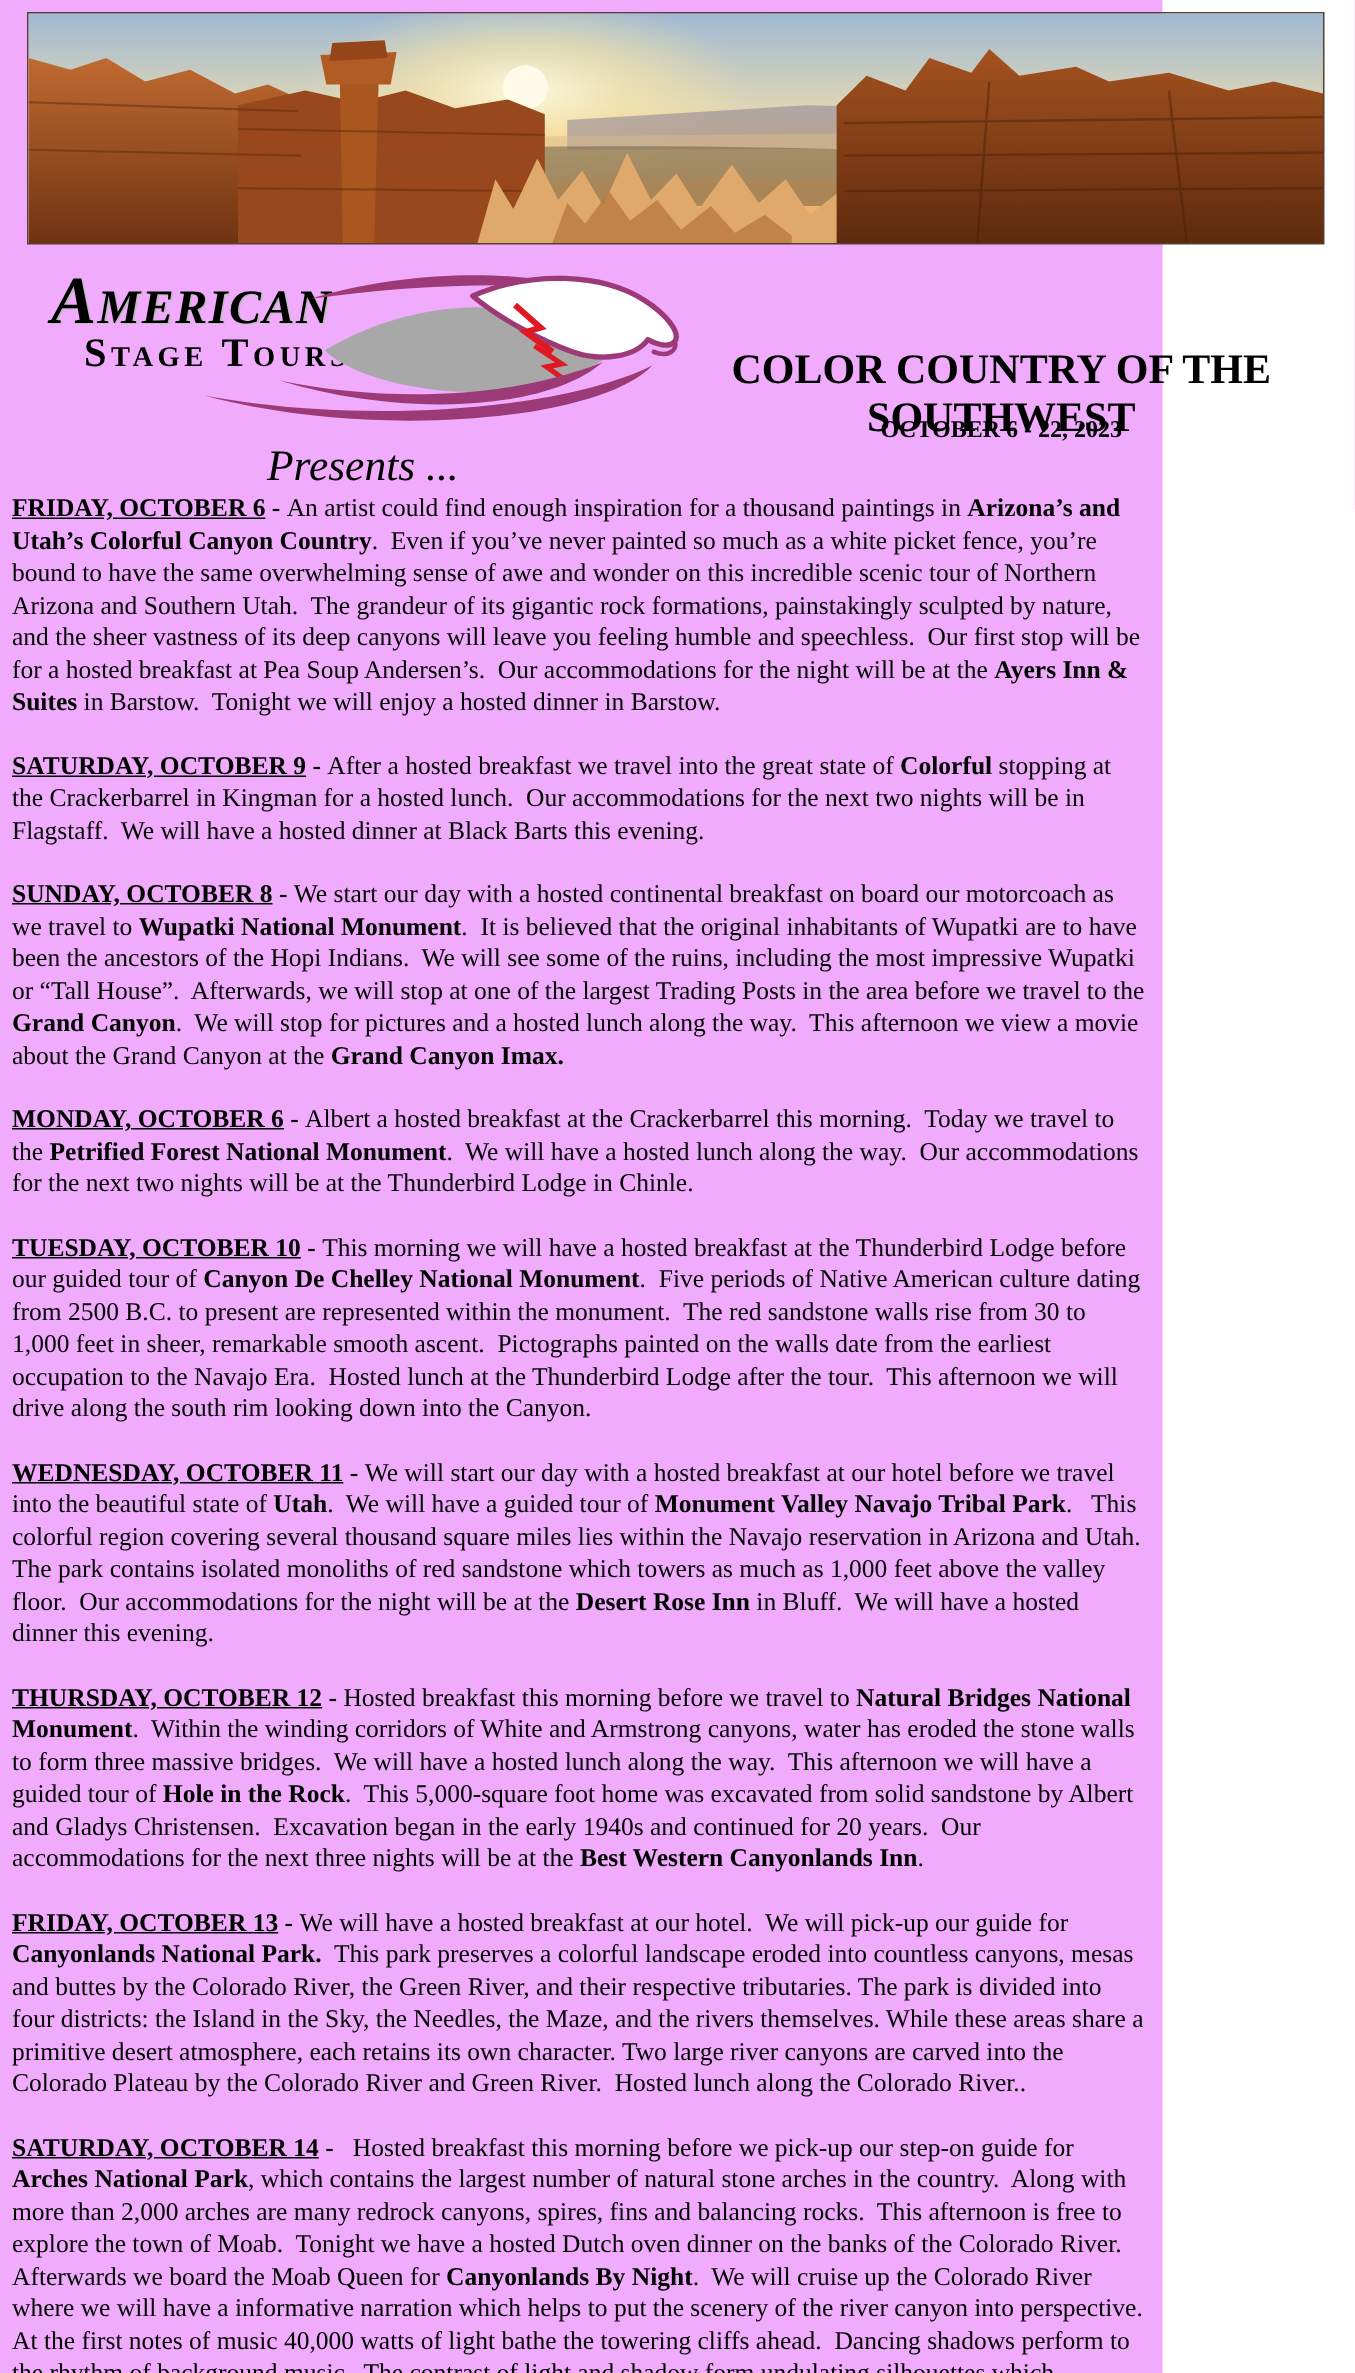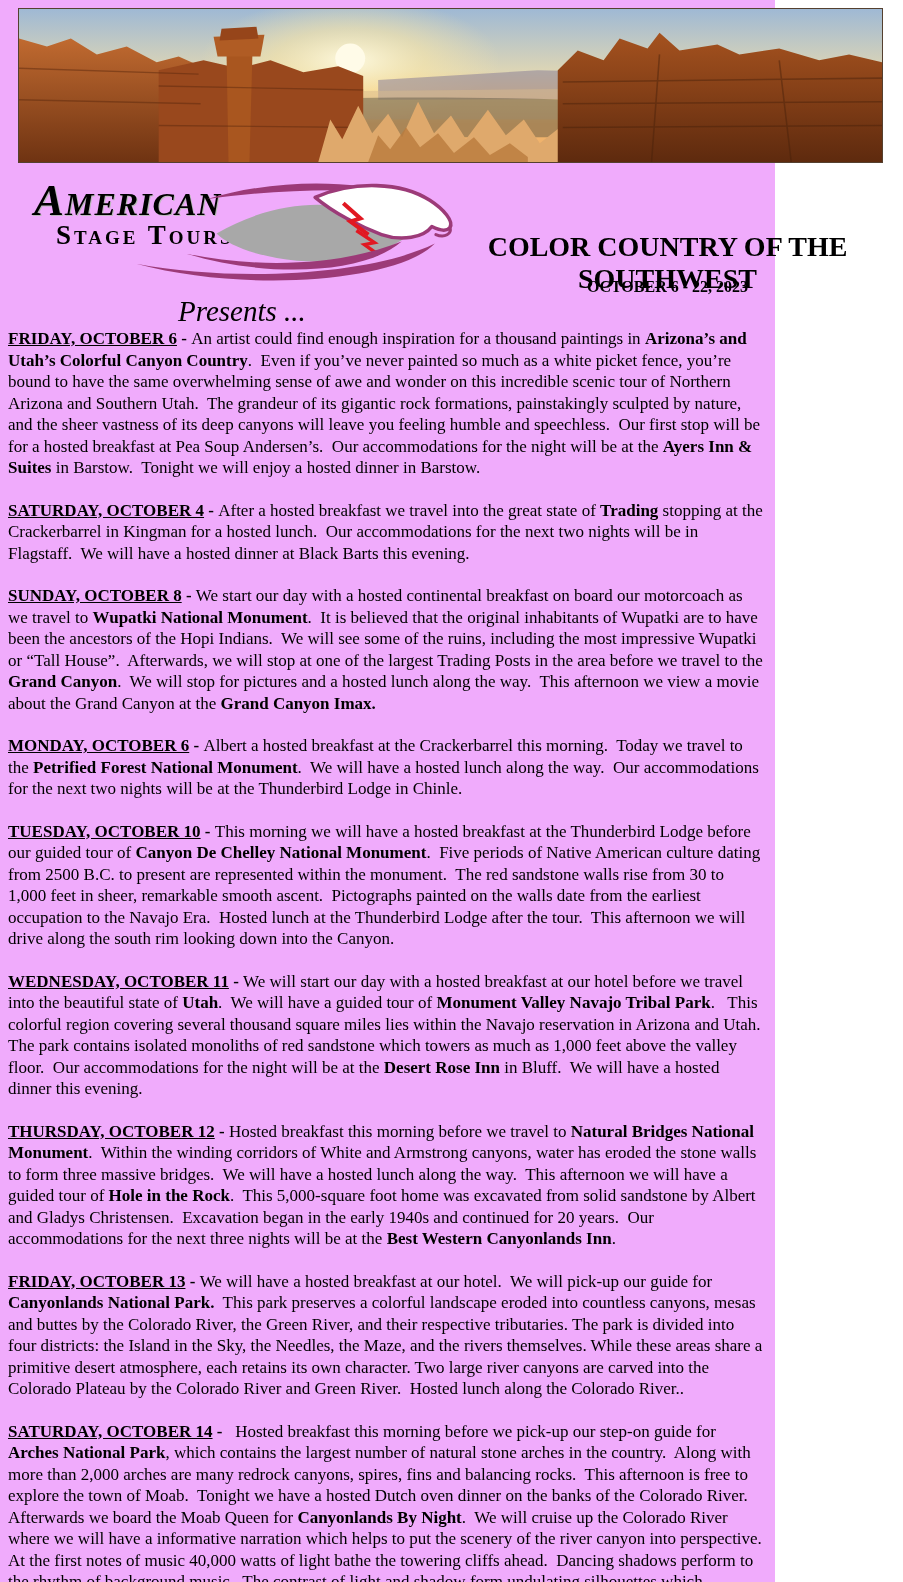--- a/index.html
+++ b/index.html
@@ -136,21 +136,21 @@
     <div class="presents">Presents ...</div>
 
     <div class="title-block">
       <div class="tour-title">COLOR COUNTRY OF THE SOUTHWEST</div>
       <div class="tour-dates">OCTOBER 6 - 22, 2023</div>
     </div>
   </div>
 
   <div class="itinerary">
       <p class="para"><span class="b u">FRIDAY, OCTOBER 6</span><span class="b"> - </span><span>An artist could find enough inspiration for a thousand paintings in </span><span class="b">Arizona’s and Utah’s Colorful Canyon Country</span><span>.  Even if you’ve never painted so much as a white picket fence, you’re bound to have the same overwhelming sense of awe and wonder on this incredible scenic tour of Northern Arizona and Southern Utah.  The grandeur of its gigantic rock formations, painstakingly sculpted by nature, and the sheer vastness of its deep canyons will leave you feeling humble and speechless.  Our first stop will be for a hosted breakfast at Pea Soup Andersen’s.  Our accommodations for the night will be at the </span><span class="b">Ayers Inn &amp; Suites</span><span> in Barstow.  Tonight we will enjoy a hosted dinner in Barstow.</span></p>
-      <p class="para"><span class="b u">SATURDAY, OCTOBER 4</span><span class="b"> - </span><span>After a hosted breakfast we travel into the great state of </span><span class="b">Trading</span><span> stopping at the Crackerbarrel in Kingman for a hosted lunch.  Our accommodations for the next two nights will be in Flagstaff.  We will have a hosted dinner at Black Barts this evening.</span></p>
+      <p class="para"><span class="b u">SATURDAY, OCTOBER 9</span><span class="b"> - </span><span>After a hosted breakfast we travel into the great state of </span><span class="b">Colorful</span><span> stopping at the Crackerbarrel in Kingman for a hosted lunch.  Our accommodations for the next two nights will be in Flagstaff.  We will have a hosted dinner at Black Barts this evening.</span></p>
       <p class="para"><span class="b u">SUNDAY, OCTOBER 8</span><span class="b"> - </span><span>We start our day with a hosted continental breakfast on board our motorcoach as we travel to </span><span class="b">Wupatki National Monument</span><span>.  It is believed that the original inhabitants of Wupatki are to have been the ancestors of the Hopi Indians.  We will see some of the ruins, including the most impressive Wupatki or “Tall House”.  Afterwards, we will stop at one of the largest Trading Posts in the area before we travel to the </span><span class="b">Grand Canyon</span><span>.  We will stop for pictures and a hosted lunch along the way.  This afternoon we view a movie about the Grand Canyon at the </span><span class="b">Grand Canyon Imax.</span></p>
       <p class="para"><span class="b u">MONDAY, OCTOBER 6</span><span class="b"> - </span><span>Albert a hosted breakfast at the Crackerbarrel this morning.  Today we travel to the </span><span class="b">Petrified Forest National Monument</span><span>.  We will have a hosted lunch along the way.  Our accommodations for the next two nights will be at the Thunderbird Lodge in Chinle.</span></p>
       <p class="para"><span class="b u">TUESDAY, OCTOBER 10</span><span class="b"> - </span><span>This morning we will have a hosted breakfast at the Thunderbird Lodge before our guided tour of </span><span class="b">Canyon De Chelley National Monument</span><span>.  Five periods of Native American culture dating from 2500 B.C. to present are represented within the monument.  The red sandstone walls rise from 30 to 1,000 feet in sheer, remarkable smooth ascent.  Pictographs painted on the walls date from the earliest occupation to the Navajo Era.  Hosted lunch at the Thunderbird Lodge after the tour.  This afternoon we will drive along the south rim looking down into the Canyon.</span></p>
       <p class="para"><span class="b u">WEDNESDAY, OCTOBER 11</span><span class="b"> - </span><span>We will start our day with a hosted breakfast at our hotel before we travel into the beautiful state of </span><span class="b">Utah</span><span>.  We will have a guided tour of </span><span class="b">Monument Valley Navajo Tribal Park</span><span>.   This colorful region covering several thousand square miles lies within the Navajo reservation in Arizona and Utah.  The park contains isolated monoliths of red sandstone which towers as much as 1,000 feet above the valley floor.  Our accommodations for the night will be at the </span><span class="b">Desert Rose Inn</span><span> in Bluff.  We will have a hosted dinner this evening.</span></p>
       <p class="para"><span class="b u">THURSDAY, OCTOBER 12</span><span class="b"> - </span><span>Hosted breakfast this morning before we travel to </span><span class="b">Natural Bridges National Monument</span><span>.  Within the winding corridors of White and Armstrong canyons, water has eroded the stone walls to form three massive bridges.  We will have a hosted lunch along the way.  This afternoon we will have a guided tour of </span><span class="b">Hole in the Rock</span><span>.  This 5,000-square foot home was excavated from solid sandstone by Albert and Gladys Christensen.  Excavation began in the early 1940s and continued for 20 years.  Our accommodations for the next three nights will be at the </span><span class="b">Best Western Canyonlands Inn</span><span>.</span></p>
       <p class="para"><span class="b u">FRIDAY, OCTOBER 13</span><span class="b"> - </span><span>We will have a hosted breakfast at our hotel.  We will pick-up our guide for </span><span class="b">Canyonlands National Park.</span><span>  This park preserves a colorful landscape eroded into countless canyons, mesas and buttes by the Colorado River, the Green River, and their respective tributaries. The park is divided into four districts: the Island in the Sky, the Needles, the Maze, and the rivers themselves. While these areas share a primitive desert atmosphere, each retains its own character. Two large river canyons are carved into the Colorado Plateau by the Colorado River and Green River.  Hosted lunch along the Colorado River..</span></p>
       <p class="para"><span class="b u">SATURDAY, OCTOBER 14</span><span class="b"> - </span><span>  Hosted breakfast this morning before we pick-up our step-on guide for </span><span class="b">Arches National Park</span><span>, which contains the largest number of natural stone arches in the country.  Along with more than 2,000 arches are many redrock canyons, spires, fins and balancing rocks.  This afternoon is free to explore the town of Moab.  Tonight we have a hosted Dutch oven dinner on the banks of the Colorado River.  Afterwards we board the Moab Queen for </span><span class="b">Canyonlands By Night</span><span>.  We will cruise up the Colorado River where we will have a informative narration which helps to put the scenery of the river canyon into perspective.  At the first notes of music 40,000 watts of light bathe the towering cliffs ahead.  Dancing shadows perform to the rhythm of background music.  The contrast of light and shadow form undulating silhouettes which combine with music and voice bring this narrative to life for an experience that will never be forgotten.</span></p>
     </div>
 
 </div>

